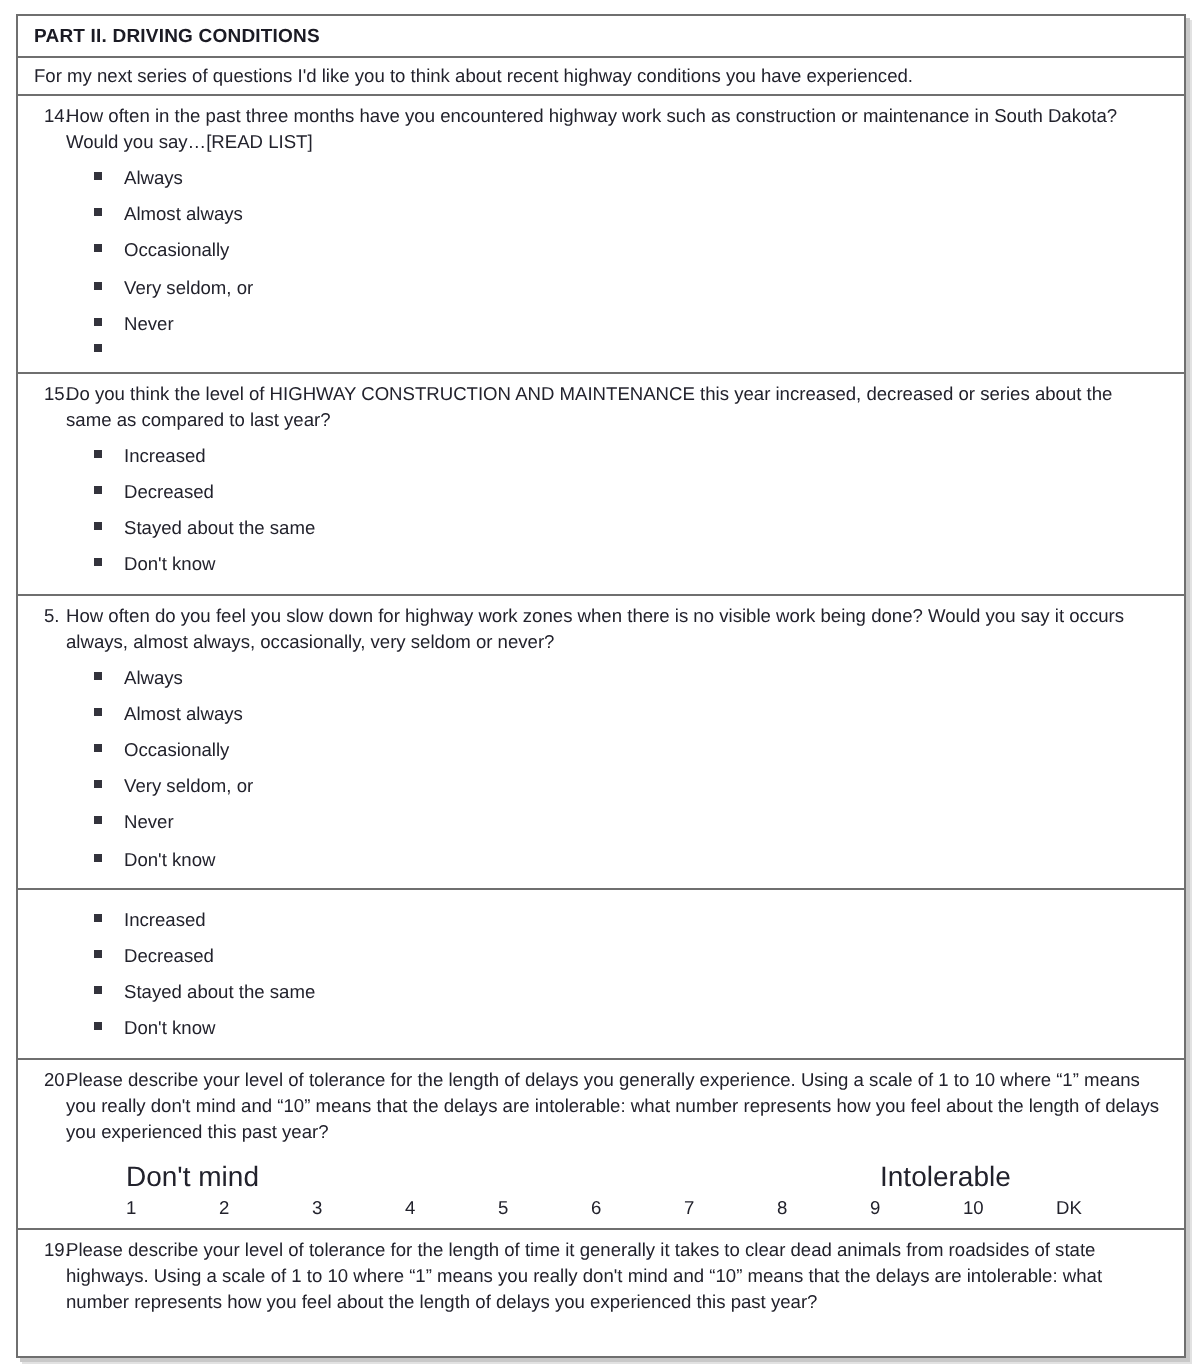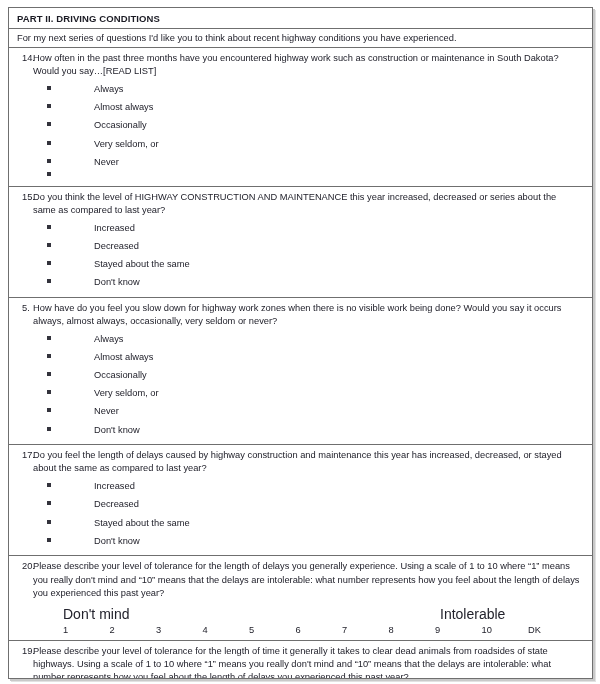--- a/index.html
+++ b/index.html
@@ -103,21 +103,20 @@
     height: 4px;
     background: #33333c;
     margin-left: 34px;
     margin-right: 11px;
     position: relative;
     top: -2px;
   }
 
   .opt-label {
     flex: 1 1 auto;
-    margin-left: 32px;
   }
 
   
   .scale-wrap {
     margin-top: 6px;
     padding-left: 30px;
     padding-right: 6px;
   }
 
   .scale-anchors {
@@ -218,21 +217,21 @@
         <li class="opt">
           <span class="bullet"></span>
           <span class="opt-label">Don't know</span>
         </li>
       </ul>
     </div>
 
     <div class="qblock">
       <div class="qrow">
         <div class="qnum">5.</div>
-        <div class="qtext">How have do you feel you slow down for highway work zones when there is no visible work being done? Would you say it occurs always, almost always, occasionally, very seldom or never?</div>
+        <div class="qtext">How often do you feel you slow down for highway work zones when there is no visible work being done? Would you say it occurs always, almost always, occasionally, very seldom or never?</div>
       </div>
       <ul class="opts">
         <li class="opt">
           <span class="bullet"></span>
           <span class="opt-label">Always</span>
         </li>
         <li class="opt">
           <span class="bullet"></span>
           <span class="opt-label">Almost always</span>
         </li>
@@ -249,24 +248,20 @@
           <span class="opt-label">Never</span>
         </li>
         <li class="opt">
           <span class="bullet"></span>
           <span class="opt-label">Don't know</span>
         </li>
       </ul>
     </div>
 
     <div class="qblock">
-      <div class="qrow">
-        <div class="qnum">17.</div>
-        <div class="qtext">Do you feel the length of delays caused by highway construction and maintenance this year has increased, decreased, or stayed about the same as compared to last year?</div>
-      </div>
       <ul class="opts">
         <li class="opt">
           <span class="bullet"></span>
           <span class="opt-label">Increased</span>
         </li>
         <li class="opt">
           <span class="bullet"></span>
           <span class="opt-label">Decreased</span>
         </li>
         <li class="opt">

